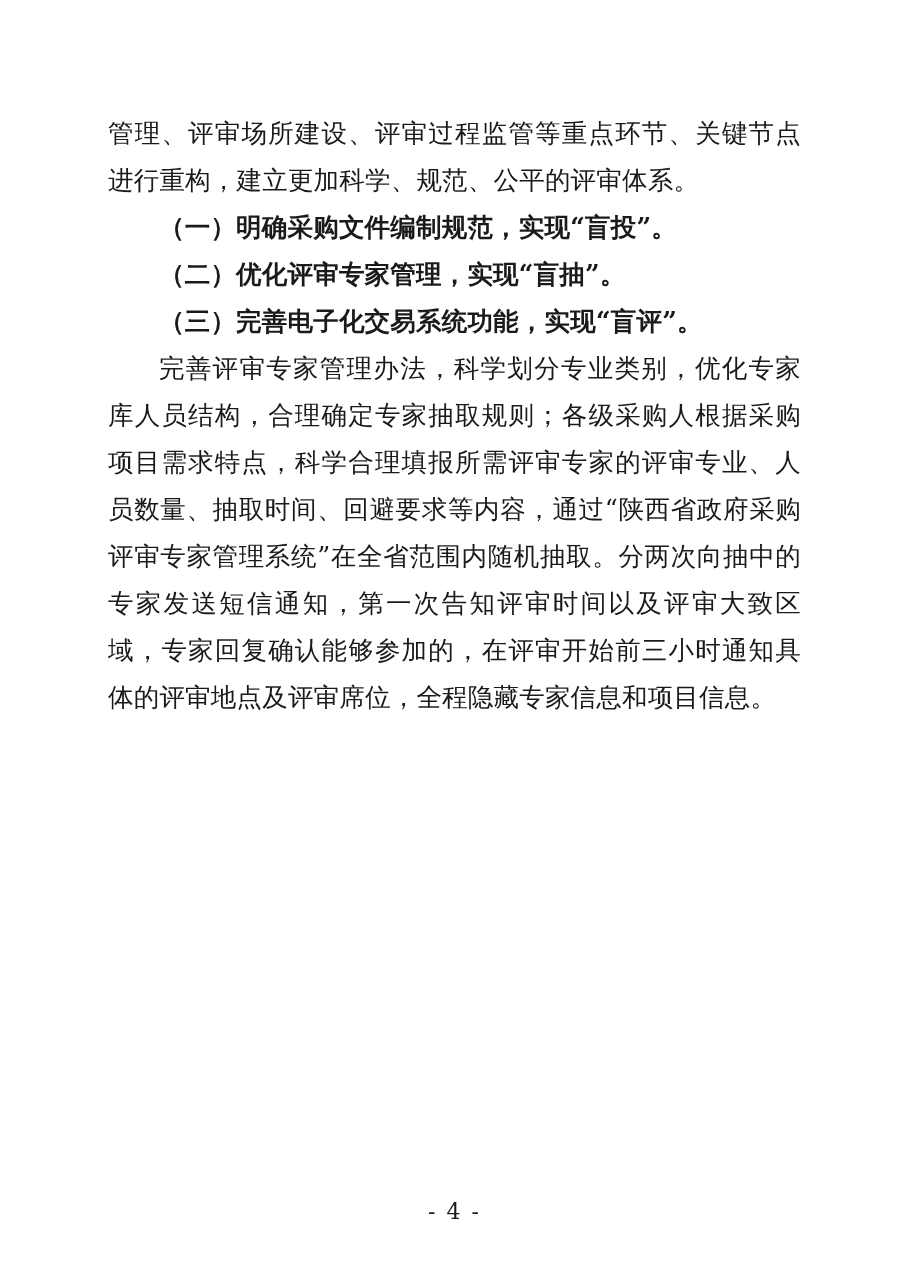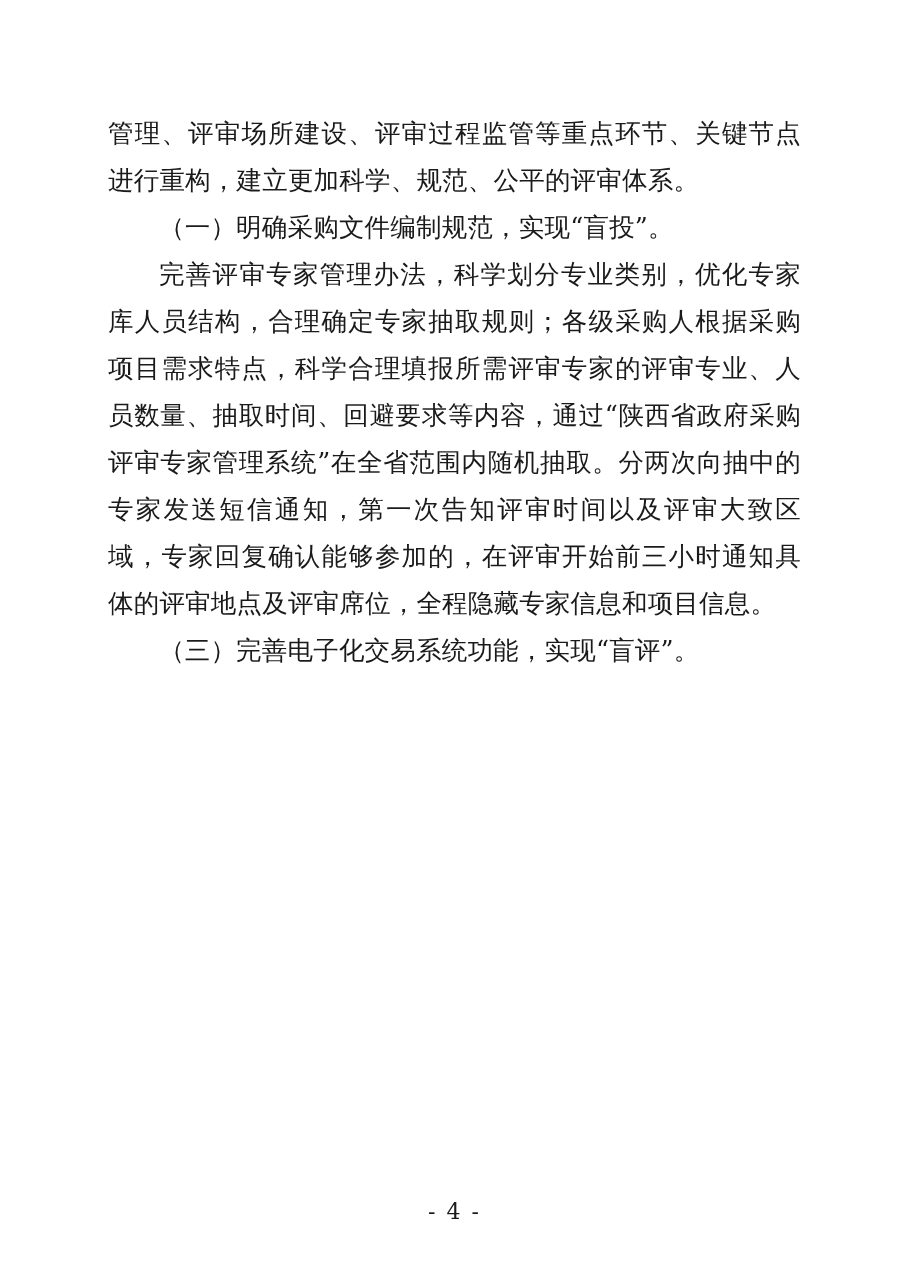--- a/index.html
+++ b/index.html
@@ -32,21 +32,21 @@
   .para {
     margin: 0 0 0 0;
     text-indent: 2em;
     text-align: justify;
     text-justify: inter-ideograph;
   }
   .para.noindent {
     text-indent: 0;
   }
   .para.heading {
-    font-weight: 400;
+    font-weight: 700;
   }
   .footer {
     position: absolute;
     left: 0;
     right: 0;
     bottom: 62px;
     text-align: center;
     font-size: 22px;
     font-family: "DejaVu Serif", "Liberation Serif", serif;
     color: #1a1a1a;
@@ -58,22 +58,23 @@
 
 <div class="page">
   <div class="doc-body">
 
     <p class="para noindent">管理、评审场所建设、评审过程监管等重点环节、关键节点进行重构，建立更加科学、规范、公平的评审体系。</p>
 
     <p class="para heading">（一）明确采购文件编制规范，实现“盲投”。</p>
 
 
 
+    <p class="para heading">（二）优化评审专家管理，实现“盲抽”。</p>
+
+    <p class="para heading">（三）完善电子化交易系统功能，实现“盲评”。</p>
 
     <p class="para">完善评审专家管理办法，科学划分专业类别，优化专家库人员结构，合理确定专家抽取规则；各级采购人根据采购项目需求特点，科学合理填报所需评审专家的评审专业、人员数量、抽取时间、回避要求等内容，通过“陕西省政府采购评审专家管理系统”在全省范围内随机抽取。分两次向抽中的专家发送短信通知，第一次告知评审时间以及评审大致区域，专家回复确认能够参加的，在评审开始前三小时通知具体的评审地点及评审席位，全程隐藏专家信息和项目信息。</p>
-
-    <p class="para heading">（三）完善电子化交易系统功能，实现“盲评”。</p>
 
 
   </div>
 
   <div class="footer">- 4 -</div>
 </div>
 
 </body></html>

